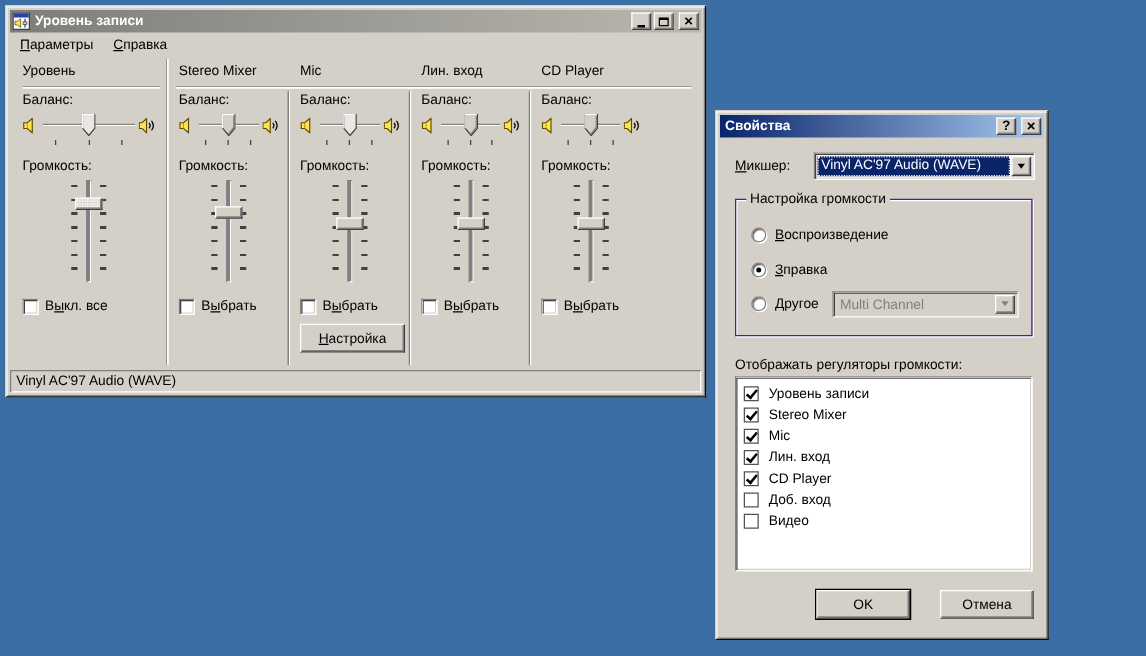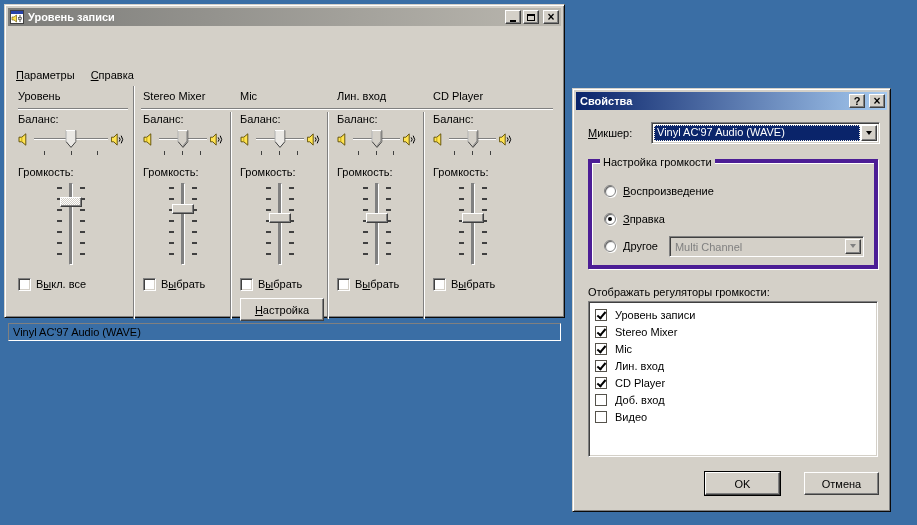--- a/index.html
+++ b/index.html
@@ -12,42 +12,42 @@
   * { box-sizing:border-box; }
 
   
   .win {
     position:absolute; background:#d4d0c8;
     border:1px solid; border-color:#d4d0c8 #0a0a0a #0a0a0a #d4d0c8;
     box-shadow: inset 1px 1px 0 #fff, inset -1px -1px 0 #808080;
     padding:3px; display:flex; flex-direction:column;
   }
   #rec-win  { left:4px;   top:4px;  width:561px; height:314px; }
-  #prop-win { left:572px; top:88px; width:319px; height:424px; }
+  #prop-win { left:572px; top:88px; width:267px; height:424px; }
 
   .titlebar { flex:0 0 18px; display:flex; align-items:center; gap:2px; padding:0 2px; }
   .titlebar.inactive { background:linear-gradient(90deg,#7d7d7a,#bab7af); }
   .titlebar.active   { background:linear-gradient(90deg,#0a246a,#a6caf0); }
   .t-icon { width:14px; height:14px; flex:0 0 14px; }
   .t-title { flex:1; color:#fff; font-weight:bold; white-space:nowrap; overflow:hidden; padding-left:2px; }
   .t-btn {
     width:16px; height:14px; flex:0 0 16px; background:#d4d0c8;
     border:1px solid; border-color:#fff #404040 #404040 #fff;
     box-shadow: inset -1px -1px 0 #808080;
     display:flex; align-items:center; justify-content:center;
     font:bold 11px "Liberation Sans",sans-serif; padding:0;
   }
   .t-btn.close { margin-left:2px; }
   .g-min { width:6px; height:2px; background:#000; margin-top:7px; }
   .g-max { width:8px; height:7px; border:1px solid #000; border-top-width:2px; }
   .g-x { font-size:12px; line-height:10px; }
   .g-q { font-size:11px; line-height:11px; }
 
   .menubar { flex:0 0 19px; display:flex; align-items:center; }
-  .menu-item { padding:3px 8px;margin-top:40px; }
+  .menu-item { padding:3px 8px; }
   .hk { text-decoration:underline; }
 
   
   .content { flex:1; position:relative; display:flex; }
   .c0{width:126px}.c1{width:97px}.c2{width:97px}.c3{width:96px}.c4{flex:1}
   .sep { position:absolute; width:2px; top:28px; bottom:2px;
          background:linear-gradient(90deg,#808080 1px,#fff 1px); }
   .sep.full { top:2px; }
   .s1{left:125px}.s2{left:222px}.s3{left:319px}.s4{left:415px}
   .hrule { position:absolute; top:24px; height:2px;
@@ -111,21 +111,21 @@
                white-space:nowrap; overflow:hidden; outline:1px dotted #f4efe4; outline-offset:-1px; }
   .combo-btn { width:16px; flex:0 0 16px; margin-left:1px; background:#d4d0c8;
                border:1px solid; border-color:#fff #404040 #404040 #fff;
                box-shadow: inset -1px -1px 0 #808080;
                display:flex; align-items:center; justify-content:center; }
   .arrow { width:0; height:0; border-left:3px solid transparent; border-right:3px solid transparent;
            border-top:4px solid #000; }
   .arrow.dis { border-top-color:#808080; }
 
   .group { position:relative; margin:15px 9px 0 12px; height:110px;
-           border:4px solid #4c1d95; box-shadow: inset 1px 1px 0 #fff, 1px 1px 0 #fff; }
+           border:1px solid #4c1d95; box-shadow: inset 1px 1px 0 #fff, 1px 1px 0 #fff; }
   .group-title { position:absolute; top:-7px; left:8px; background:#d4d0c8; padding:0 3px; white-space:nowrap; }
   .radio-row { display:flex; align-items:center; gap:7px; margin-left:12px; height:16px; }
   .rr1{margin-top:20px}.rr2{margin-top:12px}.rr3{margin-top:11px}
   .radio { width:12px; height:12px; flex:0 0 12px; border-radius:50%; background:#fff; position:relative;
            border:1px solid #808080; box-shadow: inset 1px 1px 1px rgba(64,64,64,.85), 1px 1px 0 #fff; }
   .radio.sel::after { content:""; position:absolute; left:3px; top:3px; width:4px; height:4px;
                       border-radius:50%; background:#000; }
   .other-combo { flex:1; margin:0 10px 0 4px; height:21px; background:transparent; }
   .combo-val-dis { flex:1; color:#808080; padding:2px 3px; white-space:nowrap; overflow:hidden; }
 

